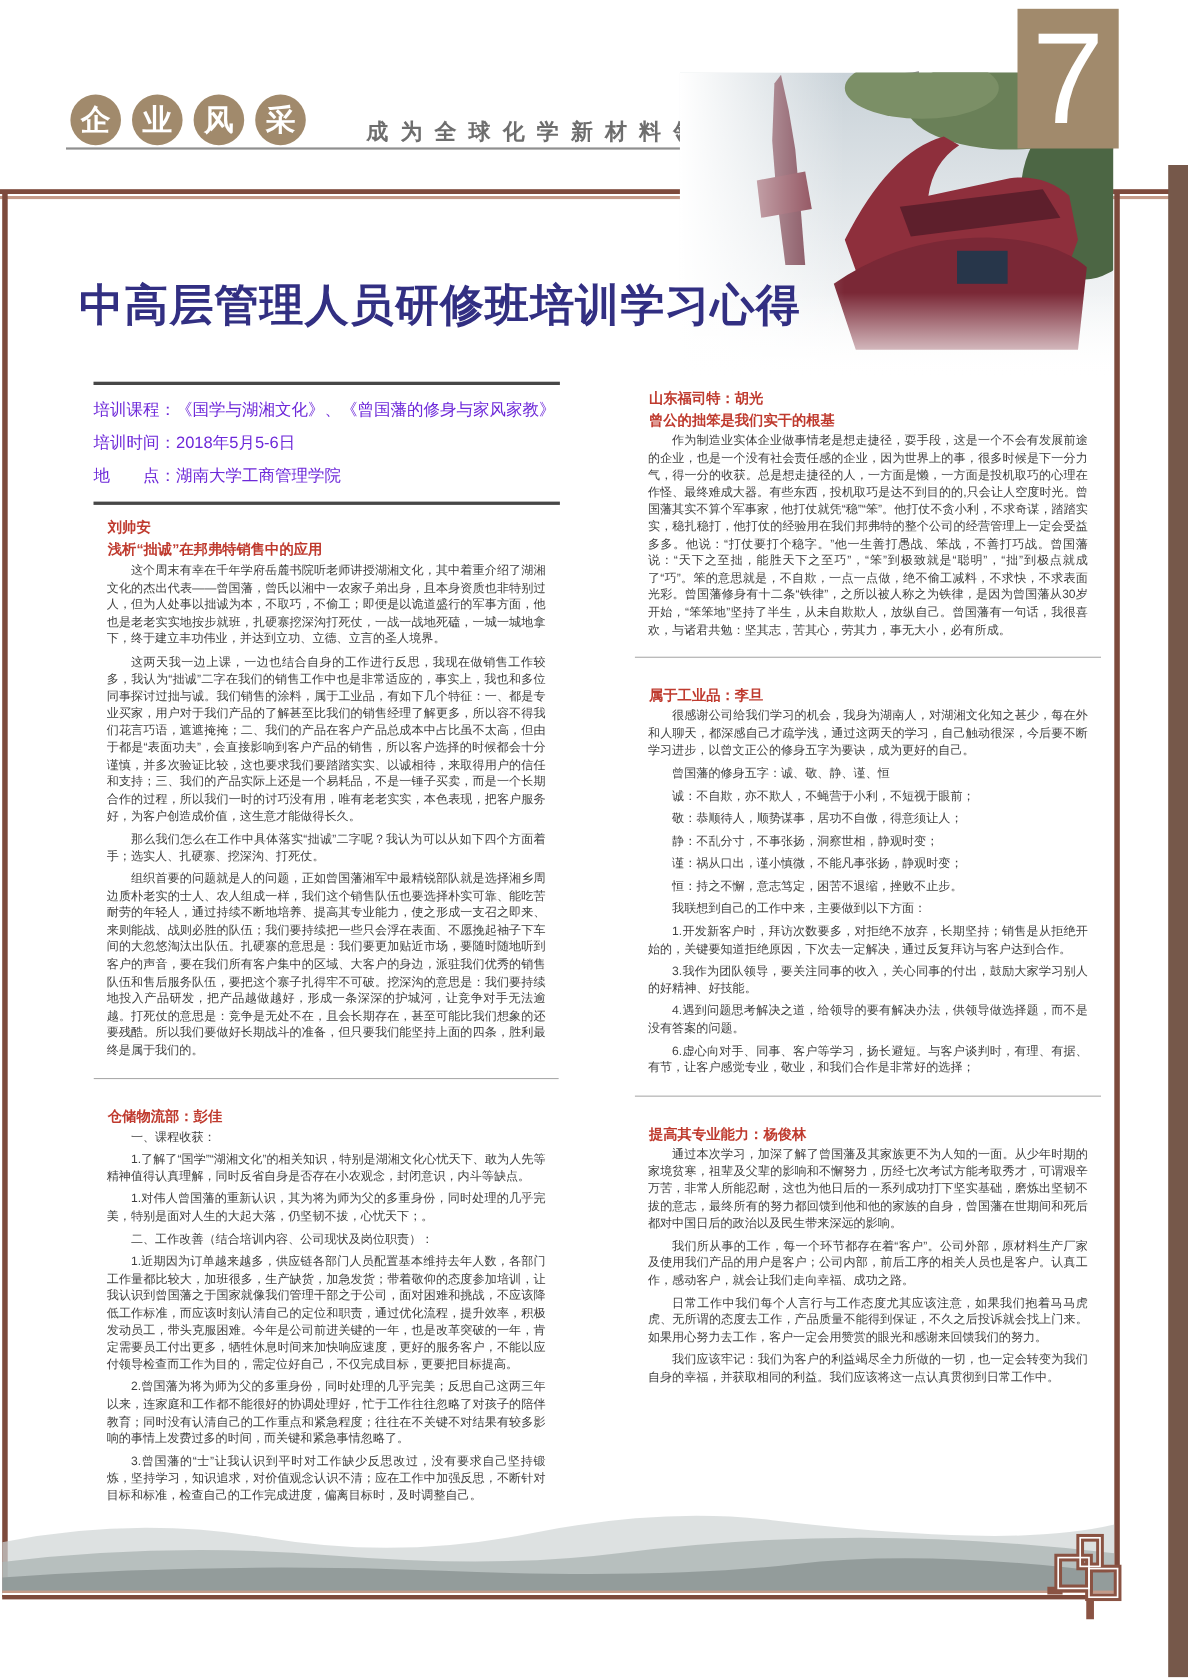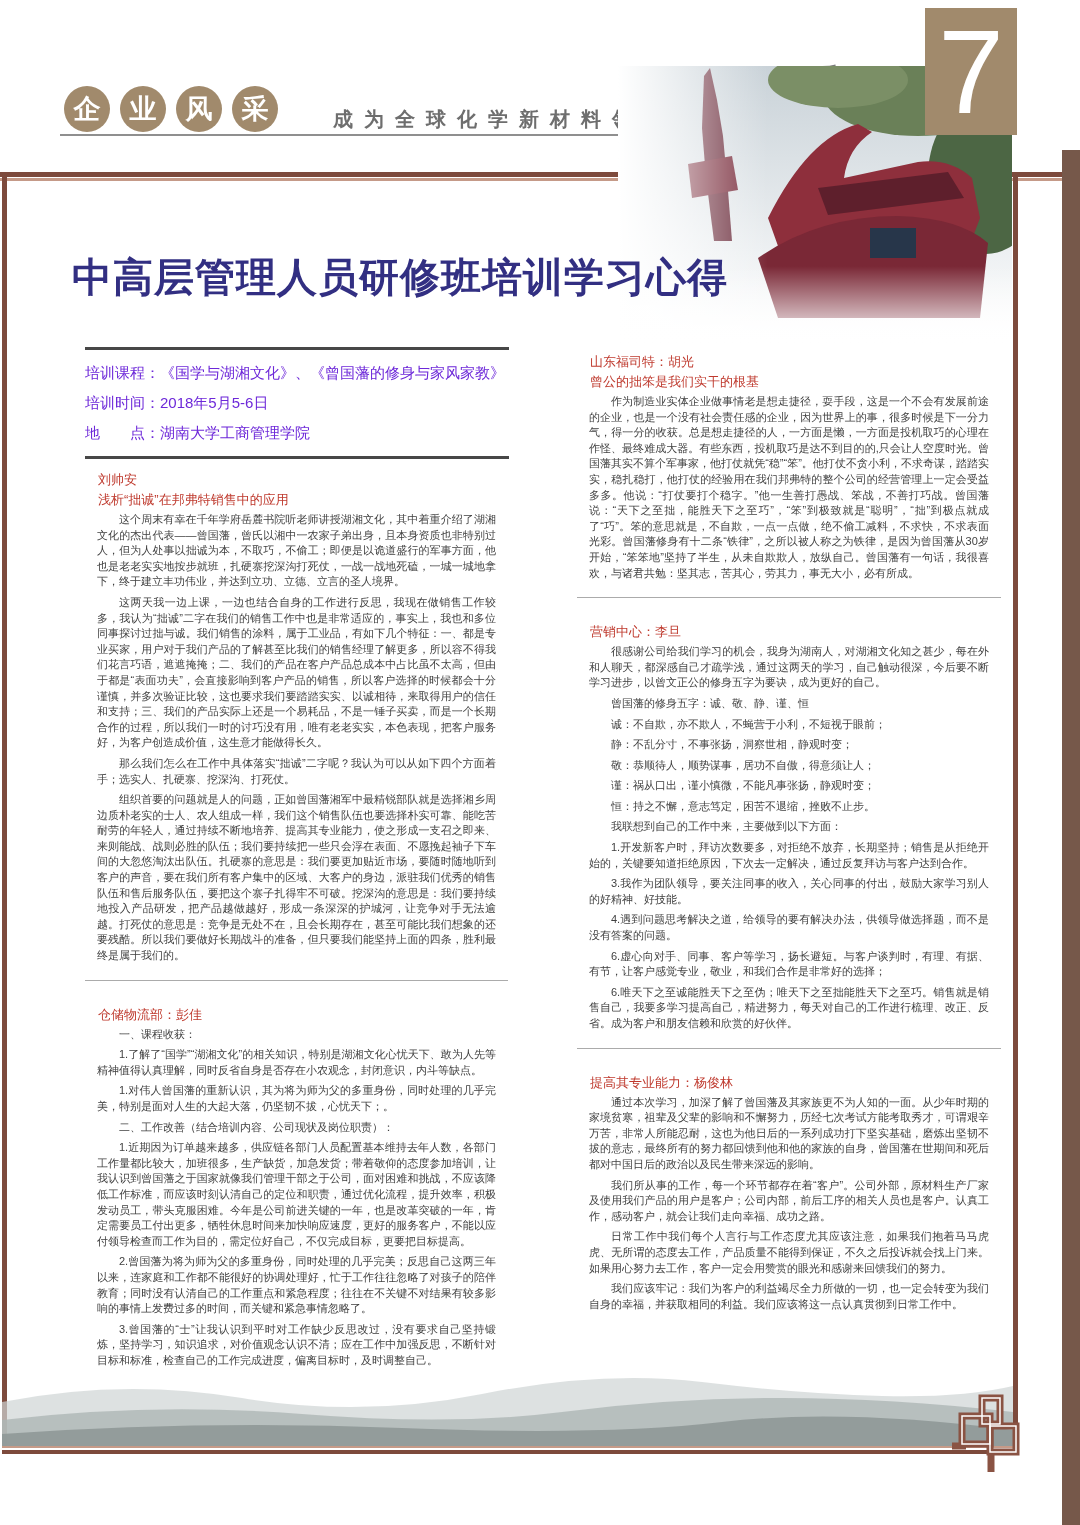--- a/index.html
+++ b/index.html
@@ -30,21 +30,21 @@
   .knot{position:absolute;left:952px;top:1392px;z-index:5;}
   
   .page-title{position:absolute;left:72px;top:250px;width:900px;z-index:5;
       font-size:40px;font-weight:bold;color:var(--title-blue);letter-spacing:1px;white-space:nowrap;}
   .train{position:absolute;left:85px;top:347px;width:424px;z-index:5;
       border-top:3px solid #474747;border-bottom:3px solid #474747;padding:8px 0;}
   .train-row{font-size:15px;color:#6d28d9;line-height:30px;white-space:nowrap;}
   .col{position:absolute;z-index:5;overflow:hidden;}
   .col-left{left:85px;top:470px;width:423px;height:972px;}
   .col-right{left:577px;top:352px;width:424px;height:1090px;}
-  .sec-heading{font-size:13px;font-weight:normal;color:var(--accent-red);line-height:20px;padding-left:13px;}
+  .sec-heading{font-size:13px;font-weight:bold;color:var(--accent-red);line-height:20px;padding-left:13px;}
   .para{font-size:11px;line-height:15.6px;margin:2px 12px 5px;text-indent:2em;text-align:justify;color:#3f3f3f;}
   .divider{height:1px;background:#ababab;margin:16px 0 24px;}
 </style>
 </head>
 <body>
 
 <div id="page">
 
   <div class="logo">
     <span class="logo-circle">企</span>
@@ -124,34 +124,33 @@
       </section>
   </div>
   <div class="col col-right">
     <section>
         <div class="sec-heading">山东福司特：胡光</div>
         <div class="sec-heading">曾公的拙笨是我们实干的根基</div>
         <p class="para">作为制造业实体企业做事情老是想走捷径，耍手段，这是一个不会有发展前途的企业，也是一个没有社会责任感的企业，因为世界上的事，很多时候是下一分力气，得一分的收获。总是想走捷径的人，一方面是懒，一方面是投机取巧的心理在作怪、最终难成大器。有些东西，投机取巧是达不到目的的,只会让人空度时光。曾国藩其实不算个军事家，他打仗就凭“稳”“笨”。他打仗不贪小利，不求奇谋，踏踏实实，稳扎稳打，他打仗的经验用在我们邦弗特的整个公司的经营管理上一定会受益多多。他说：“打仗要打个稳字。”他一生善打愚战、笨战，不善打巧战。曾国藩说：“天下之至拙，能胜天下之至巧”，“笨”到极致就是“聪明”，“拙”到极点就成了“巧”。笨的意思就是，不自欺，一点一点做，绝不偷工减料，不求快，不求表面光彩。曾国藩修身有十二条“铁律”，之所以被人称之为铁律，是因为曾国藩从30岁开始，“笨笨地”坚持了半生，从未自欺欺人，放纵自己。曾国藩有一句话，我很喜欢，与诸君共勉：坚其志，苦其心，劳其力，事无大小，必有所成。</p>
       </section>
     <div class="divider"></div>
     <section>
-        <div class="sec-heading">营销中心：李旦</div>
+        <div class="sec-heading">属于工业品：李旦</div>
         <p class="para">很感谢公司给我们学习的机会，我身为湖南人，对湖湘文化知之甚少，每在外和人聊天，都深感自己才疏学浅，通过这两天的学习，自己触动很深，今后要不断学习进步，以曾文正公的修身五字为要诀，成为更好的自己。</p>
         <p class="para">曾国藩的修身五字：诚、敬、静、谨、恒</p>
         <p class="para">诚：不自欺，亦不欺人，不蝇营于小利，不短视于眼前；</p>
+        <p class="para">敬：恭顺待人，顺势谋事，居功不自傲，得意须让人；</p>
         <p class="para">静：不乱分寸，不事张扬，洞察世相，静观时变；</p>
-        <p class="para">敬：恭顺待人，顺势谋事，居功不自傲，得意须让人；</p>
         <p class="para">谨：祸从口出，谨小慎微，不能凡事张扬，静观时变；</p>
         <p class="para">恒：持之不懈，意志笃定，困苦不退缩，挫败不止步。</p>
         <p class="para">我联想到自己的工作中来，主要做到以下方面：</p>
         <p class="para">1.开发新客户时，拜访次数要多，对拒绝不放弃，长期坚持；销售是从拒绝开始的，关键要知道拒绝原因，下次去一定解决，通过反复拜访与客户达到合作。</p>
         <p class="para">3.我作为团队领导，要关注同事的收入，关心同事的付出，鼓励大家学习别人的好精神、好技能。</p>
         <p class="para">4.遇到问题思考解决之道，给领导的要有解决办法，供领导做选择题，而不是没有答案的问题。</p>
         <p class="para">6.虚心向对手、同事、客户等学习，扬长避短。与客户谈判时，有理、有据、有节，让客户感觉专业，敬业，和我们合作是非常好的选择；</p>
-        <p class="para">6.唯天下之至诚能胜天下之至伪；唯天下之至拙能胜天下之至巧。销售就是销售自己，我要多学习提高自己，精进努力，每天对自己的工作进行梳理、改正、反省。成为客户和朋友信赖和欣赏的好伙伴。</p>
       </section>
     <div class="divider"></div>
     <section>
         <div class="sec-heading">提高其专业能力：杨俊林</div>
         <p class="para">通过本次学习，加深了解了曾国藩及其家族更不为人知的一面。从少年时期的家境贫寒，祖辈及父辈的影响和不懈努力，历经七次考试方能考取秀才，可谓艰辛万苦，非常人所能忍耐，这也为他日后的一系列成功打下坚实基础，磨炼出坚韧不拔的意志，最终所有的努力都回馈到他和他的家族的自身，曾国藩在世期间和死后都对中国日后的政治以及民生带来深远的影响。</p>
         <p class="para">我们所从事的工作，每一个环节都存在着“客户”。公司外部，原材料生产厂家及使用我们产品的用户是客户；公司内部，前后工序的相关人员也是客户。认真工作，感动客户，就会让我们走向幸福、成功之路。</p>
         <p class="para">日常工作中我们每个人言行与工作态度尤其应该注意，如果我们抱着马马虎虎、无所谓的态度去工作，产品质量不能得到保证，不久之后投诉就会找上门来。如果用心努力去工作，客户一定会用赞赏的眼光和感谢来回馈我们的努力。</p>
         <p class="para">我们应该牢记：我们为客户的利益竭尽全力所做的一切，也一定会转变为我们自身的幸福，并获取相同的利益。我们应该将这一点认真贯彻到日常工作中。</p>
       </section>
   </div>

